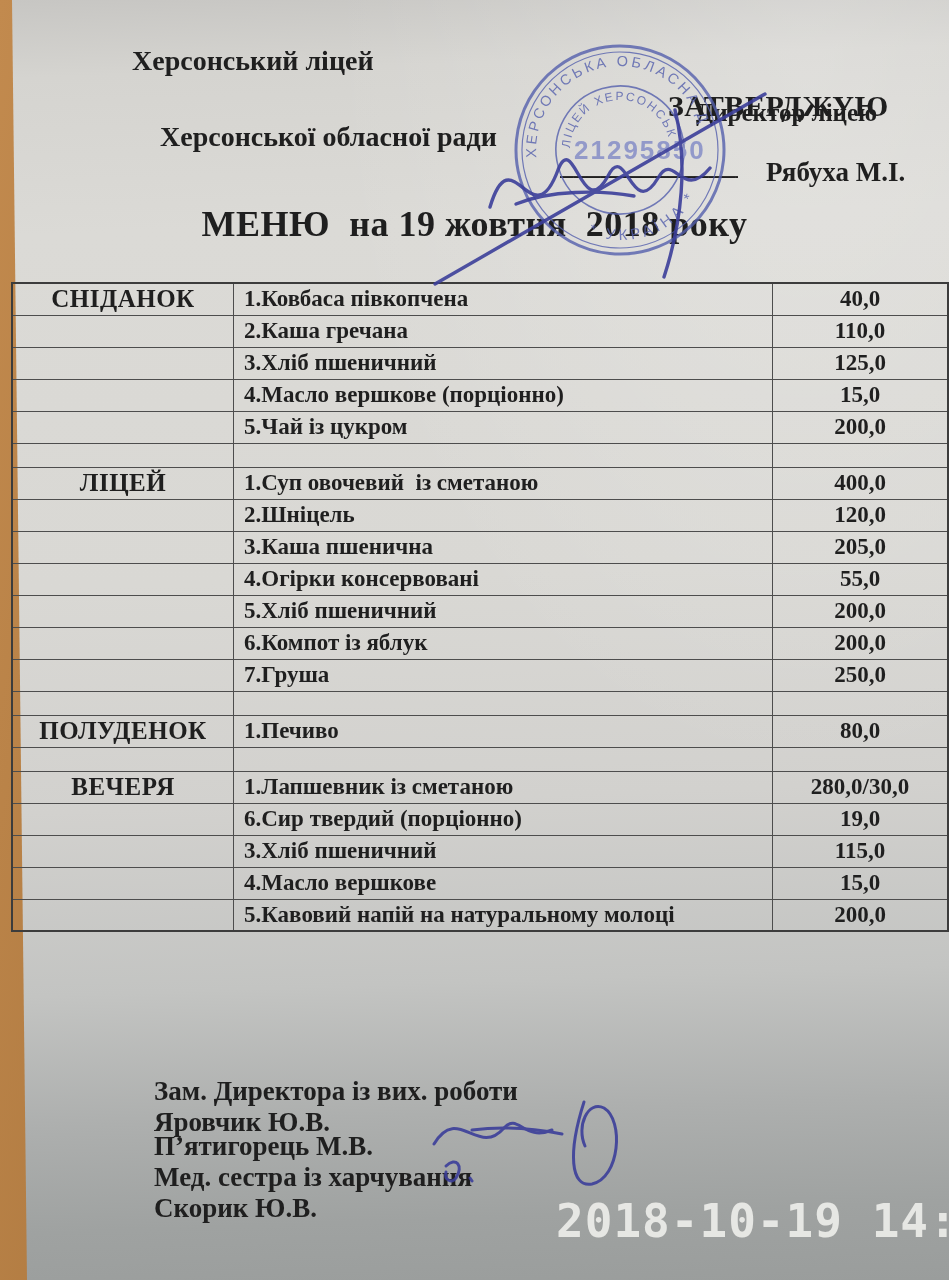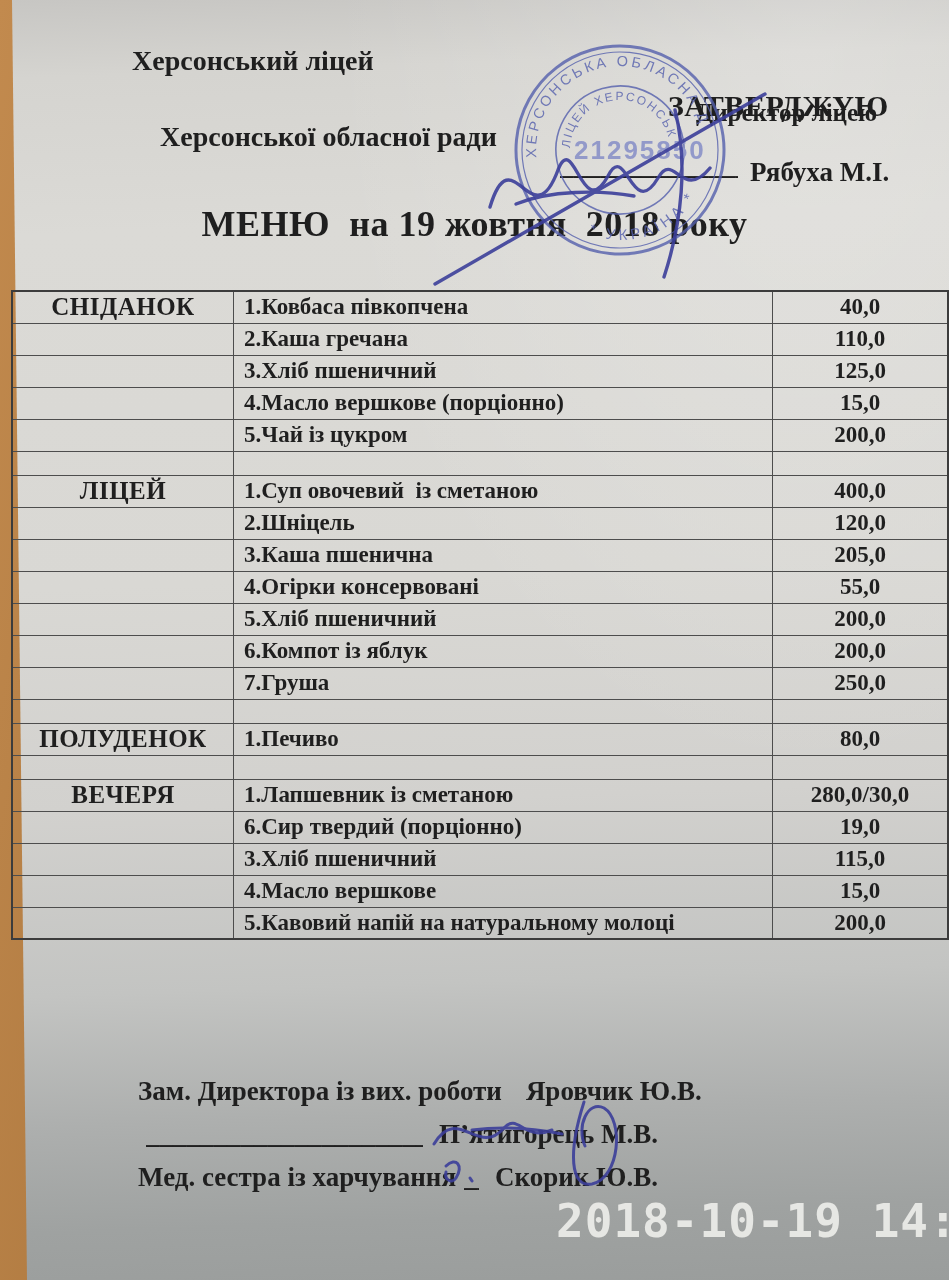--- a/index.html
+++ b/index.html
@@ -17,37 +17,37 @@
       linear-gradient(178deg,#c7c6c3 0%, #d5d4d0 6%, #dbdad6 18%, #d9d8d4 45%,
         #d2d1ce 62%, #c3c4c2 76%, #adafae 86%, #9fa2a1 94%, #9a9d9c 100%);
   }
   .abs{position:absolute;}
   
   #org-block{top:42px; left:132px; font-weight:bold; font-size:28px; line-height:38px; z-index:2; white-space:pre;}
   #approve-title{top:52px; left:668px; font-weight:bold; font-size:30px; letter-spacing:.5px; z-index:2;margin-top:37px;}
   #approve-role{top:99px; left:696px; font-weight:bold; font-size:25px; z-index:2;}
   #approve-sign{top:150px; left:560px; font-weight:bold; font-size:27px; z-index:2; white-space:nowrap;}
   #approve-sign .line{display:inline-block; width:178px; overflow:hidden; vertical-align:baseline; white-space:nowrap;}
-  #approve-sign .name{margin-left:12px;}
+  #approve-sign .name{margin-left:28px;}
   
   #doc-title{top:203px; left:0; width:100%; text-align:center; font-weight:bold;
     font-size:36px; letter-spacing:.5px; white-space:pre; z-index:2;}
   
   #menu-table{top:282px; left:11px; width:926px; border-collapse:collapse;
-    table-layout:fixed; z-index:2; position:absolute;margin-top:8px;}
+    table-layout:fixed; z-index:2; position:absolute;}
   #menu-table td{border:1.6px solid #4d4d4d; padding:0; vertical-align:middle;}
   #menu-table{border:2.5px solid #3c3c3c;}
   .row-item{height:32px;}
   .row-spacer{height:24px;}
   .meal-cell{width:220px; text-align:center; font-weight:bold; font-size:25px; letter-spacing:.5px;}
   .dish-cell{width:528px; font-weight:bold; font-size:23px; padding-left:10px !important; white-space:pre;}
   .weight-cell{width:174px; text-align:center; font-weight:bold; font-size:23px;}
   
   #footer-block{top:1076px; left:138px; z-index:2; font-weight:bold; font-size:27px;}
-  .sig-row{display:flex; align-items:baseline; height:43px; width:520px;}
+  .sig-row{display:flex; align-items:baseline; height:43px; width:520px;flex-direction:column;}
   .sig-row .role{white-space:pre;}
   .sig-row .line{flex:1; overflow:hidden; white-space:nowrap; margin-left:8px;}
   .sig-row .name{white-space:pre; margin-left:16px;}
   
   #stamp{top:26px; left:496px; z-index:5; opacity:.8;}
   #sig-director{top:72px; left:420px; z-index:6;}
   #sig-footer{top:1086px; left:412px; z-index:6;}
   #timestamp{top:1194px; left:556px; z-index:4;
     font-family:"DejaVu Sans Mono", monospace; font-size:46px; font-weight:bold;
     color:rgba(240,240,237,.88); letter-spacing:1px; white-space:pre;}

